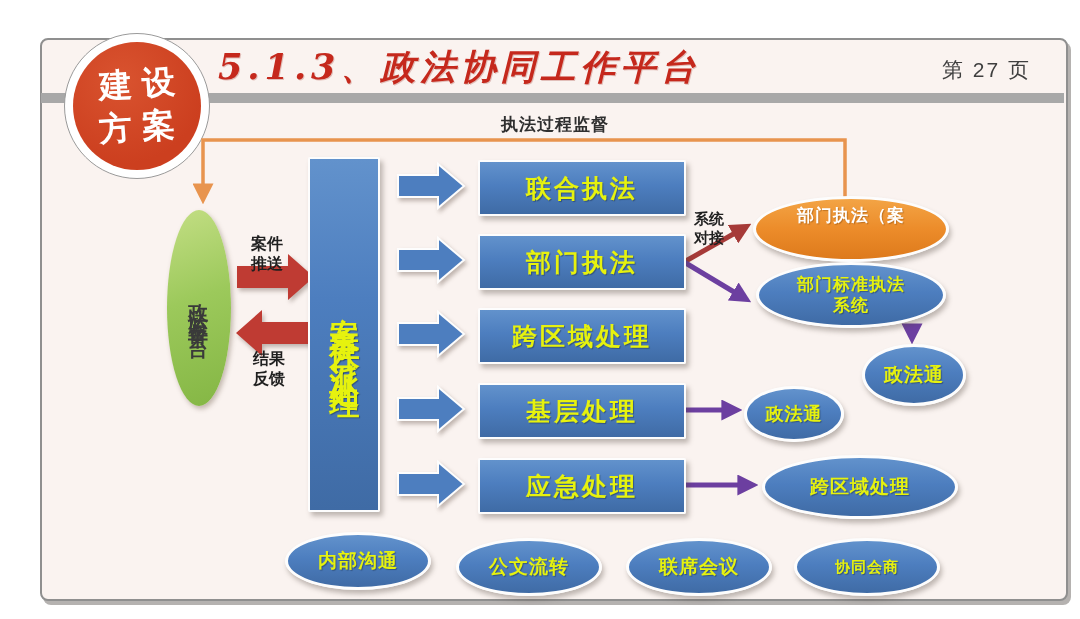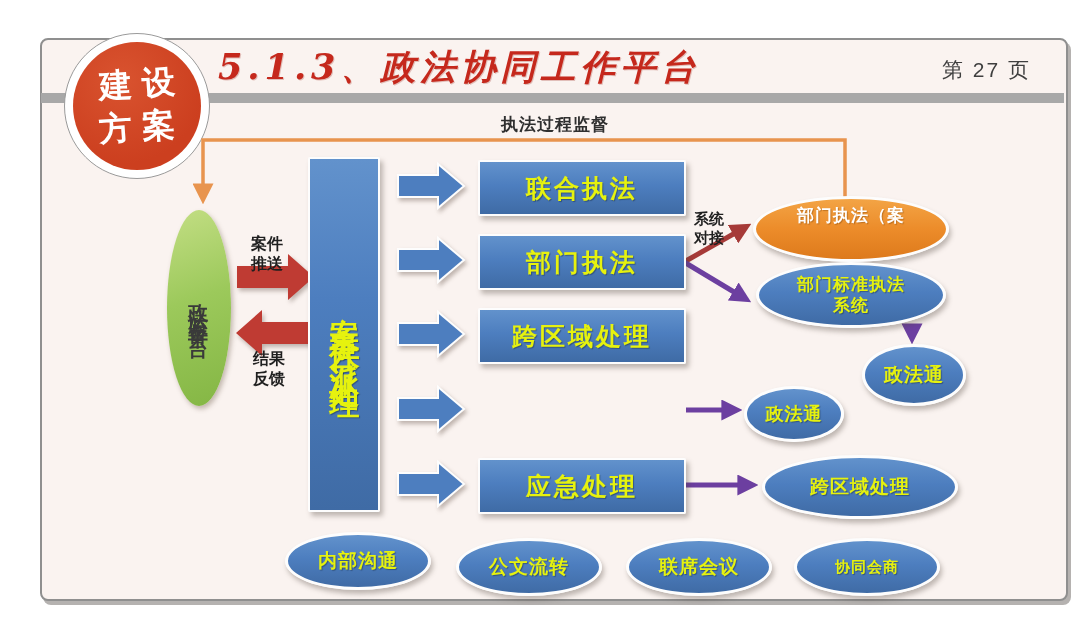--- a/index.html
+++ b/index.html
@@ -134,20 +134,23 @@
 
   <div class="pbox" style="top:160px;">
     <span>联合执法</span>
   </div>
   <div class="pbox" style="top:308px;">
     <span>跨区域处理</span>
   </div>
   <div class="pbox" style="top:234px;">
     <span>部门执法</span>
   </div>
+  <div class="pbox" style="top:383px;">
+    <span>基层处理</span>
+  </div>
   <div class="pbox" style="top:458px;font-family:Liberation Mono, monospace;">
     <span>应急处理</span>
   </div>
 
   <div class="lbl" style="left:694px;top:210px;font-size:15px;">
     <span>系统</span>
     <span>对接</span>
   </div>
 
   <div class="ell orange" style="left:753px;top:196px;width:190px;height:60px;">

